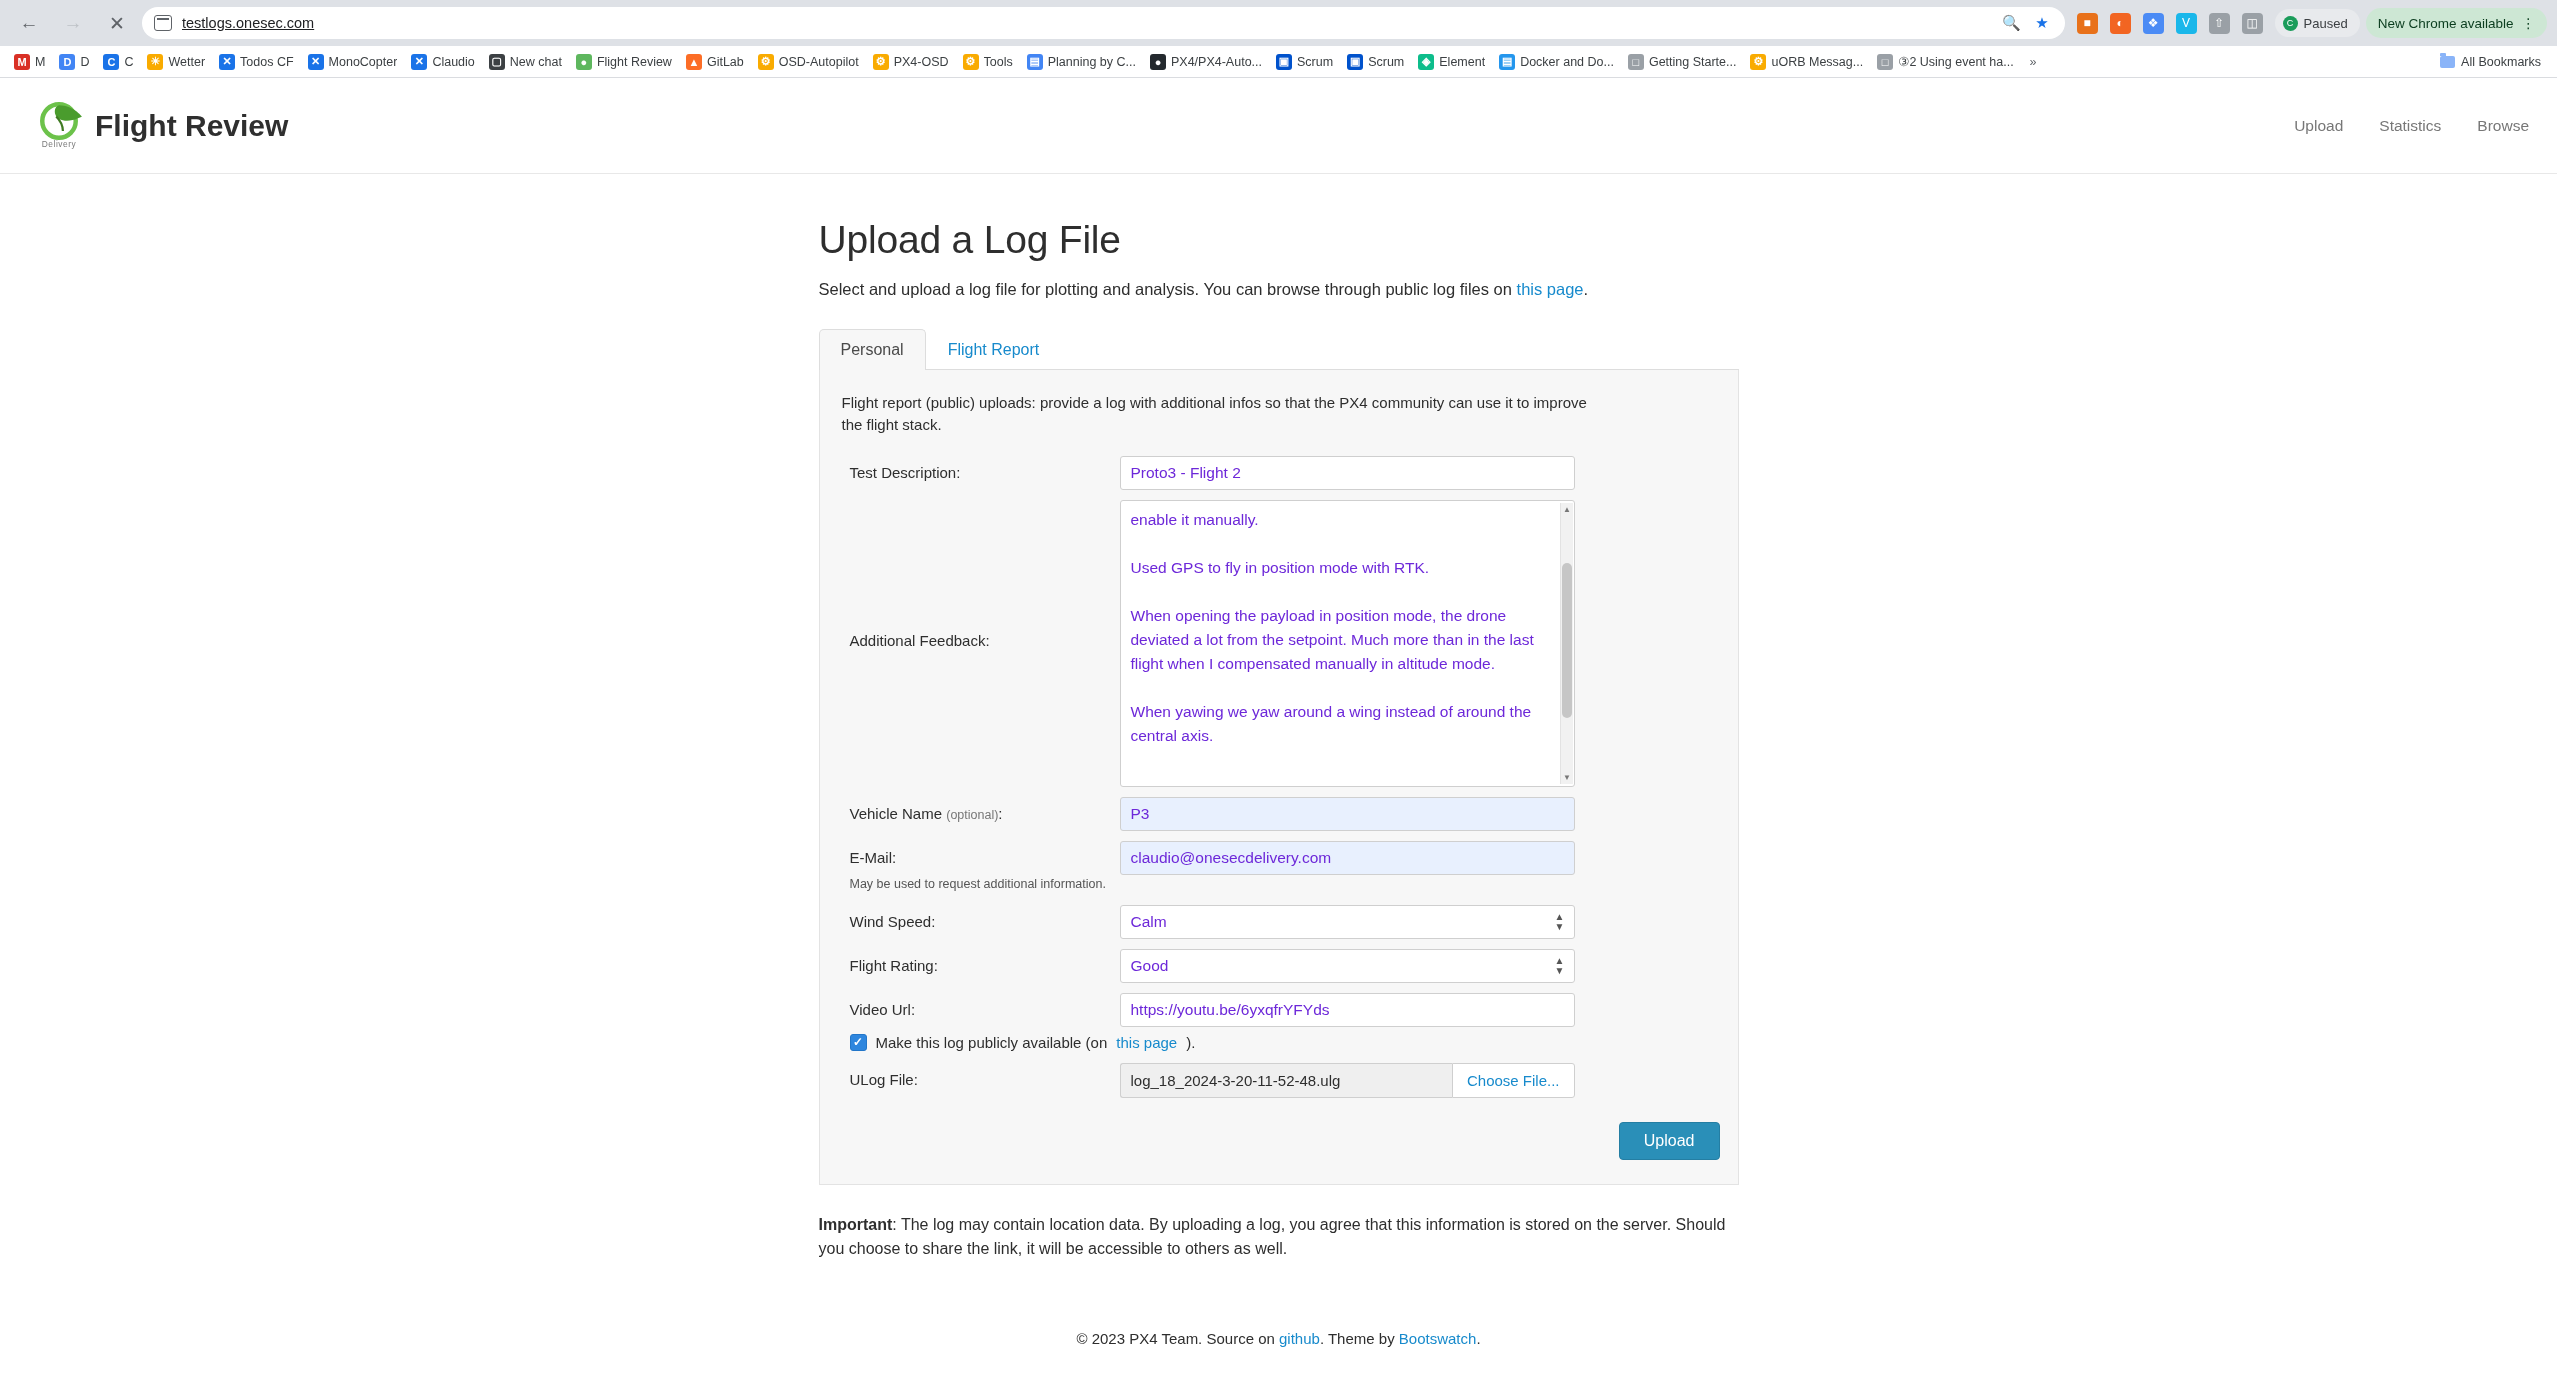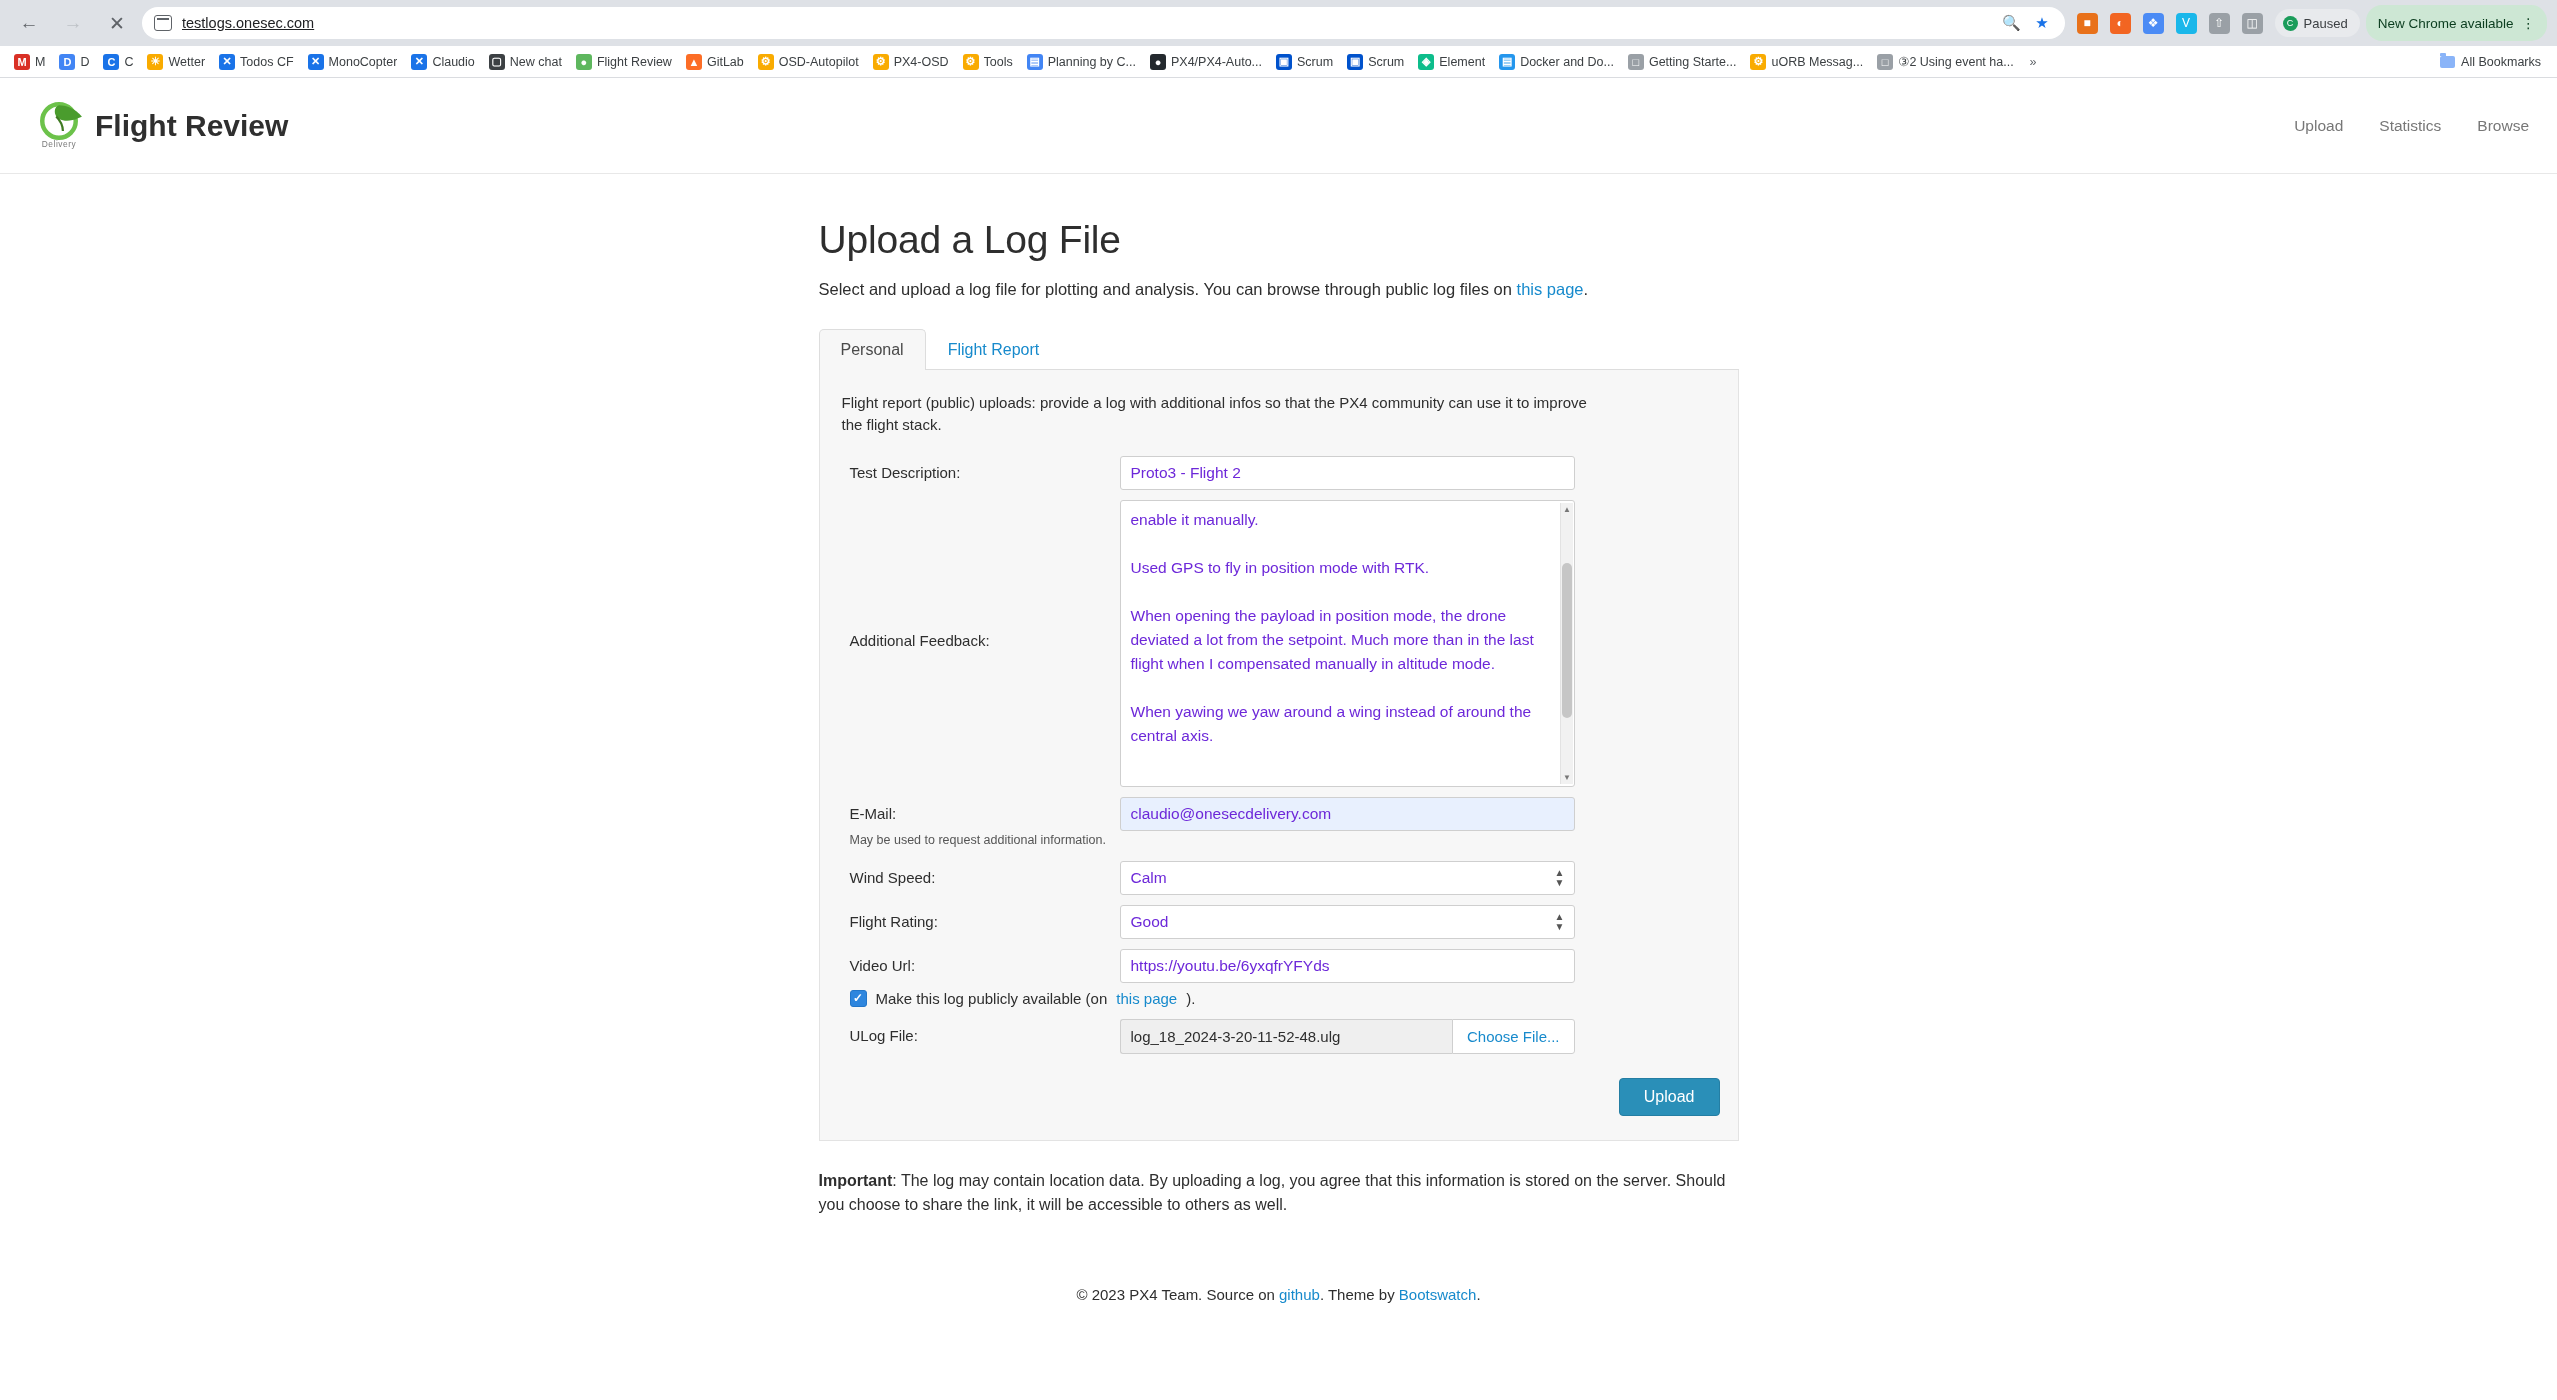--- a/index.html
+++ b/index.html
@@ -81,21 +81,21 @@
   }
   .paused-dot {
     width: 15px; height: 15px; border-radius: 50%;
     background: #1a9c5a; color:#fff; font-size:9px;
     display:flex; align-items:center; justify-content:center;
   }
   .update-pill {
     background: #cde7d4;
     color: #0b3d1f;
     border-radius: 16px;
-    height: 36px;
+    height: 30px;
     display: flex; align-items: center;
     padding: 0 12px;
     font-size: 13.5px;
     gap: 8px;
     white-space: nowrap;
   }
 
   
   .bookmarks {
     display: flex;
@@ -532,20 +532,29 @@
 
 When yawing we yaw around a wing instead of around the central axis.</div>
           <div class="fake-scroll">
             <div class="arr up">▲</div>
             <div class="thumb"></div>
             <div class="arr down">▼</div>
           </div>
         </div>
       </div>
 
+      <div class="form-row">
+        <div class="form-label">
+          <span>Vehicle Name</span>
+          <span class="opt">(optional)</span><span>:</span>
+        </div>
+        <div class="form-field">
+          <div class="input autofill">P3</div>
+        </div>
+      </div>
 
       <div class="form-row" style="margin-bottom:2px;">
         <div class="form-label">E-Mail:</div>
         <div class="form-field">
           <div class="input autofill">claudio@onesecdelivery.com</div>
         </div>
       </div>
       <div class="helper">May be used to request additional information.</div>
 
       <div class="form-row">

